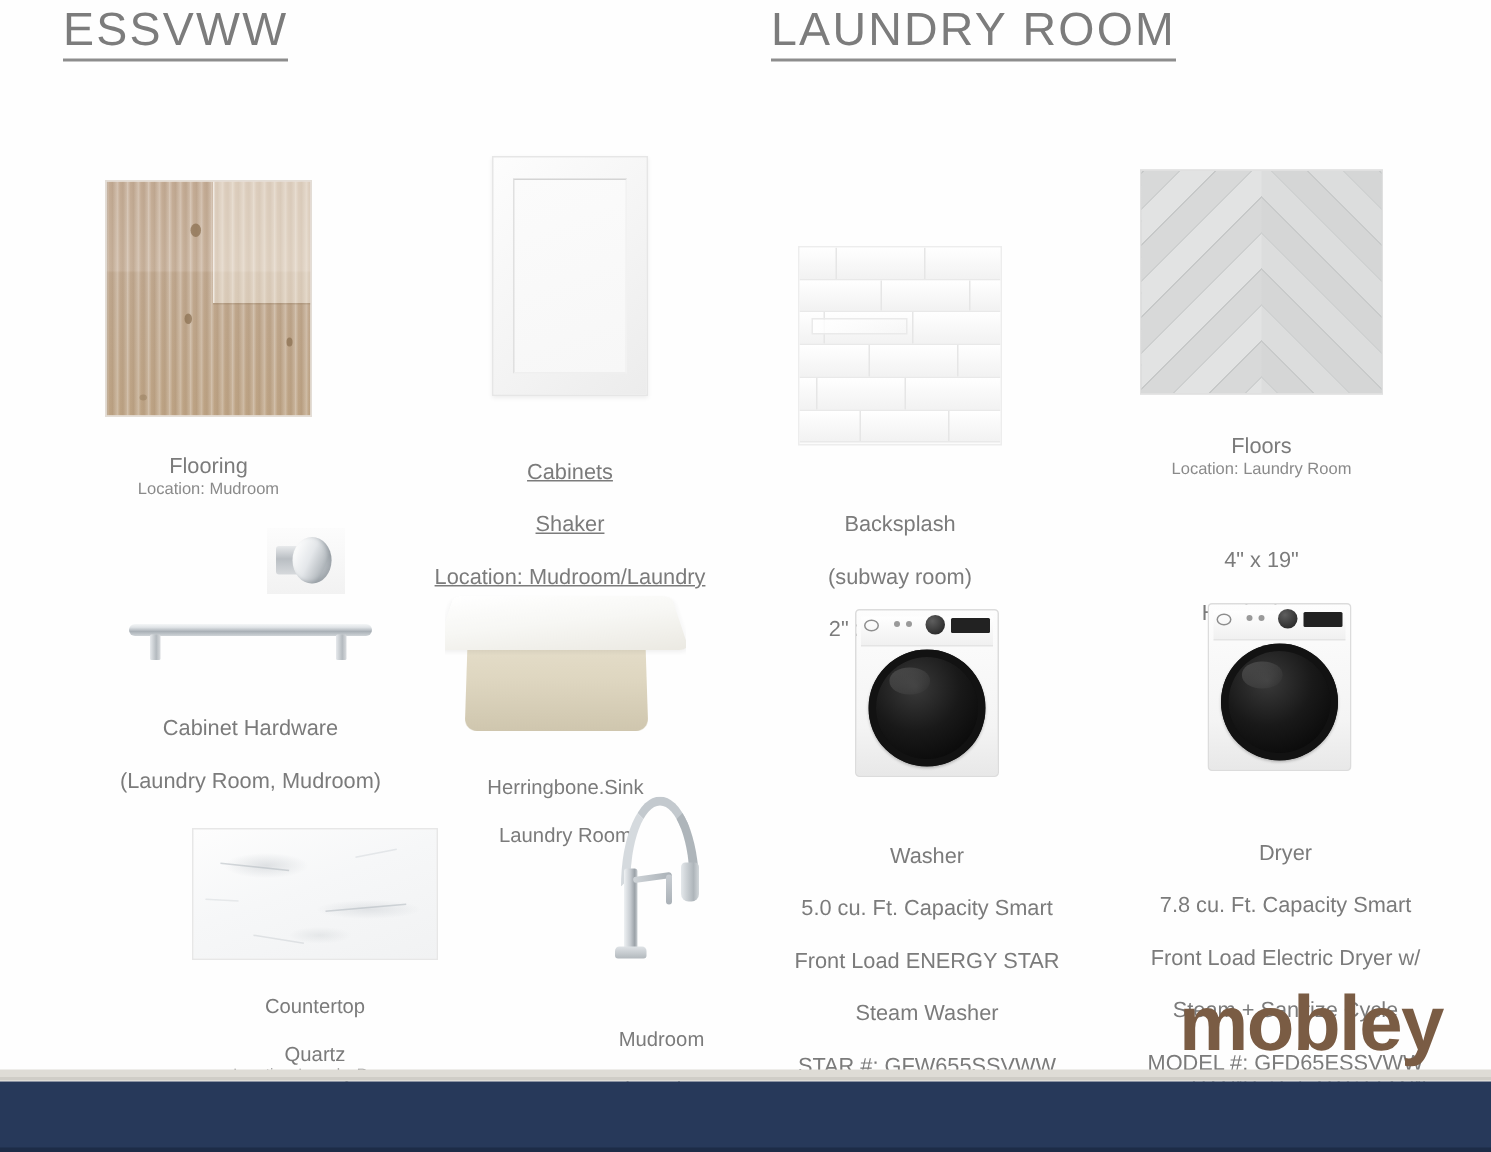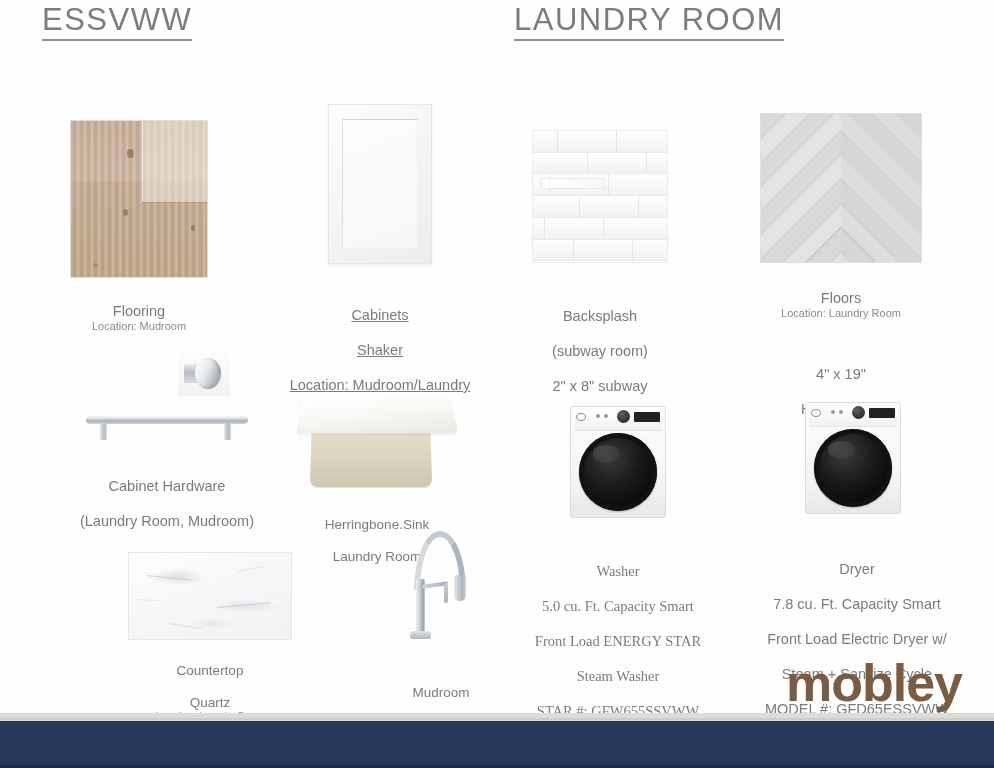--- a/index.html
+++ b/index.html
@@ -337,21 +337,21 @@
     <div class="caption lg" style="width:104px; margin-left:-52px; margin-top:8px;text-decoration:underline;">
       <div style="width:208px;">
         <span>Cabinets</span><br>
         <span>Shaker</span><br>
         <span>Location: Mudroom/Laundry Room</span>
         <span class="sub">Color: White</span>
       </div>
     </div>
   </div>
 
-  <div class="item" style="left:532px; top:130px;">
+  <div class="item" style="left:532px; top:164px;">
     <div class="swatch" id="sw-backsplash">
       <div class="row" style="top:0%;">
           <i style="left:18%"></i>
           <i style="left:62%"></i>
         </div>
       <div class="row" style="top:16.6%;">
           <i style="left:40%"></i>
           <i style="left:84%"></i>
         </div>
       <div class="row" style="top:33.2%;">
@@ -429,21 +429,21 @@
     <div class="swatch appliance">
       <div class="body"></div>
       <div class="panel"></div>
       <div class="brand"></div>
       <div class="btn" style="left:26px;"></div>
       <div class="btn" style="left:34px;"></div>
       <div class="dial"></div>
       <div class="screen"></div>
       <div class="door"></div>
     </div>
-    <div class="caption lg" style="width:96px; margin-left:-48px; margin-top:10px;font-family:Liberation Serif, serif;">
+    <div class="caption lg" style="width:96px; margin-left:-48px; margin-top:10px;">
       <div style="width:192px;">
         <span>Washer</span><br>
         <span>5.0 cu. Ft. Capacity Smart</span><br>
         <span>Front Load ENERGY STAR</span><br>
         <span>Steam Washer</span><br>
         <span>STAR #: GFW655SSVWW</span>
       </div>
     </div>
   </div>
 

